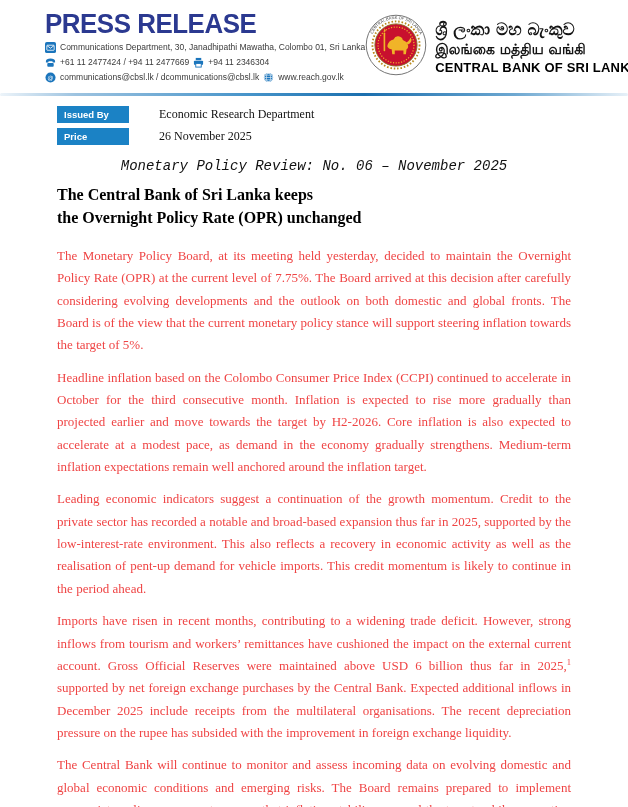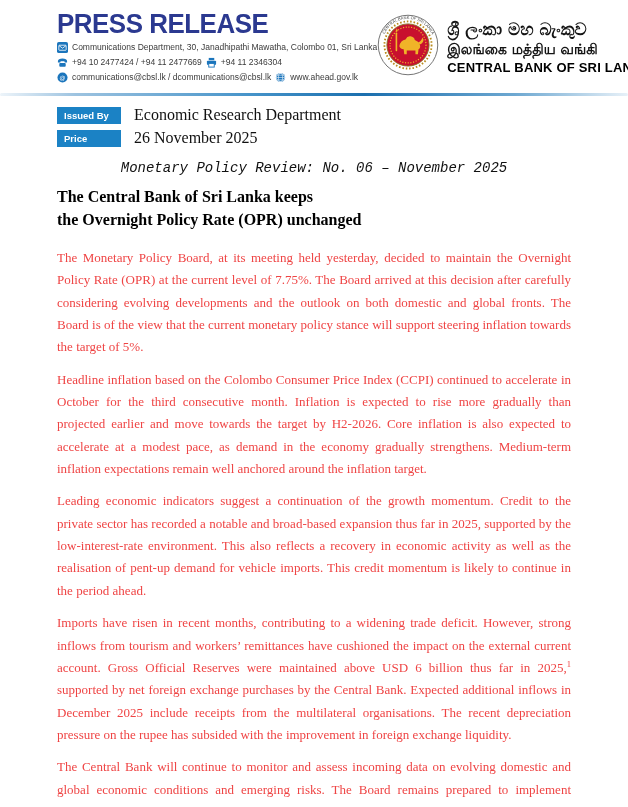--- a/index.html
+++ b/index.html
@@ -5,21 +5,21 @@
   * { box-sizing: border-box; }
   html,body { margin:0; padding:0; background:#ffffff; }
   .page {
     width: 628px; height: 807px; margin: 0 auto; background:#fff;
     font-family: "Liberation Serif", serif; color:#111; overflow:hidden;
     position: relative;
   }
   
   .header {
     display:flex; justify-content:space-between; align-items:flex-start;
-    padding: 10px 10px 0 57px;
+    padding: 10px 10px 0 45px;
   }
   .hdr-left { flex: 1 1 auto; }
   .press-title {
     font-family:"Liberation Sans", sans-serif;
     font-weight: bold; font-size: 27px; letter-spacing:-0.5px;
     color:#2b3990; line-height:1.05; margin:0 0 4px 0;
     transform: scaleX(0.96); transform-origin:left;
   }
   .contact-row {
     display:flex; align-items:flex-start; gap:4px;
@@ -34,25 +34,25 @@
   .bank-en { font-family:"Liberation Sans", sans-serif; font-size:13px; font-weight:bold; color:#000; letter-spacing:0.2px; margin-top:2px; }
   .hdr-divider {
     height:3px; margin-top:6px;
     background: linear-gradient(90deg, rgba(27,117,188,0.08) 0%, #9dc3e0 12%, #4593c9 40%, #1b6fae 58%, #6ea8d1 82%, rgba(27,117,188,0.10) 100%);
     border-radius:2px;
   }
   
   .meta { margin: 10px 57px 0 57px; }
   .meta-row { display:flex; align-items:center; margin-bottom:5px; }
   .badge {
-    width:64px; background:#1b82c5; color:#fff;
+    width:72px; background:#1b82c5; color:#fff;
     font-family:"Liberation Sans", sans-serif; font-size:9.5px; font-weight:bold;
     padding:3px 0 3px 7px;
   }
-  .meta-value { font-size:16px; margin-left:13px; color:#111; }
+  .meta-value { font-size:12px; margin-left:30px; color:#111; }
   
   .review-line {
     text-align:center; font-style:italic; font-size:14px; color:#111;
     margin: 13px 57px 0 57px;
     font-family: Liberation Mono, monospace;
   }
   .doc-title {
     text-align:left; font-weight:bold; font-size:16px; color:#000;
     line-height:1.42; margin: 10px 57px 0 57px;
   }
@@ -84,21 +84,21 @@
         <span>Communications Department, 30, Janadhipathi Mawatha, Colombo 01, Sri Lanka</span>
       </div>
 
       <div class="contact-row">
         <span class="cicon">
           <svg viewBox="0 0 24 24" width="11" height="11">
               <path d="M2 9 C2 5 6 3 12 3 C18 3 22 5 22 9 L22 12 L17 12 L16 9 L8 9 L7 12 L2 12 Z" fill="#1b75bc"></path>
               <rect x="5" y="13" width="14" height="8" rx="2" fill="#1b75bc"></rect>
             </svg>
         </span>
-        <span>+94 10 2477424 / +94 11 2477669</span>
+        <span>+61 11 2477424 / +94 11 2477669</span>
         <span class="cicon">
           <svg viewBox="0 0 24 24" width="11" height="11">
               <rect x="6" y="2" width="12" height="5" fill="#1b75bc"></rect>
               <rect x="2" y="8" width="20" height="9" rx="2" fill="#1b75bc"></rect>
               <rect x="6" y="14" width="12" height="8" fill="#fff" stroke="#1b75bc" stroke-width="2"></rect>
             </svg>
         </span>
         <span>+94 11  2346304</span>
       </div>
 
@@ -113,21 +113,21 @@
         <span class="cicon">
           <svg viewBox="0 0 24 24" width="11" height="11">
               <circle cx="12" cy="12" r="10" fill="#1b75bc"></circle>
               <circle cx="12" cy="12" r="9" fill="none" stroke="#fff" stroke-width="1.4"></circle>
               <ellipse cx="12" cy="12" rx="4.5" ry="9" fill="none" stroke="#fff" stroke-width="1.2"></ellipse>
               <line x1="3" y1="12" x2="21" y2="12" stroke="#fff" stroke-width="1.2"></line>
               <line x1="4.5" y1="7" x2="19.5" y2="7" stroke="#fff" stroke-width="1.1"></line>
               <line x1="4.5" y1="17" x2="19.5" y2="17" stroke="#fff" stroke-width="1.1"></line>
             </svg>
         </span>
-        <span>www.ahead.gov.lk</span>
+        <span>www.reach.gov.lk</span>
       </div>
     </div>
 
     <div class="hdr-right">
       <span>
         <svg width="62" height="70" viewBox="0 0 100 100">
           <circle cx="50" cy="50" r="48" fill="#fff" stroke="#6b6b6b" stroke-width="1.5"></circle>
           <defs>
               <path id="arcTop" d="M 50 50 m -42 0 a 42 42 0 1 1 84 0"></path>
             </defs>

